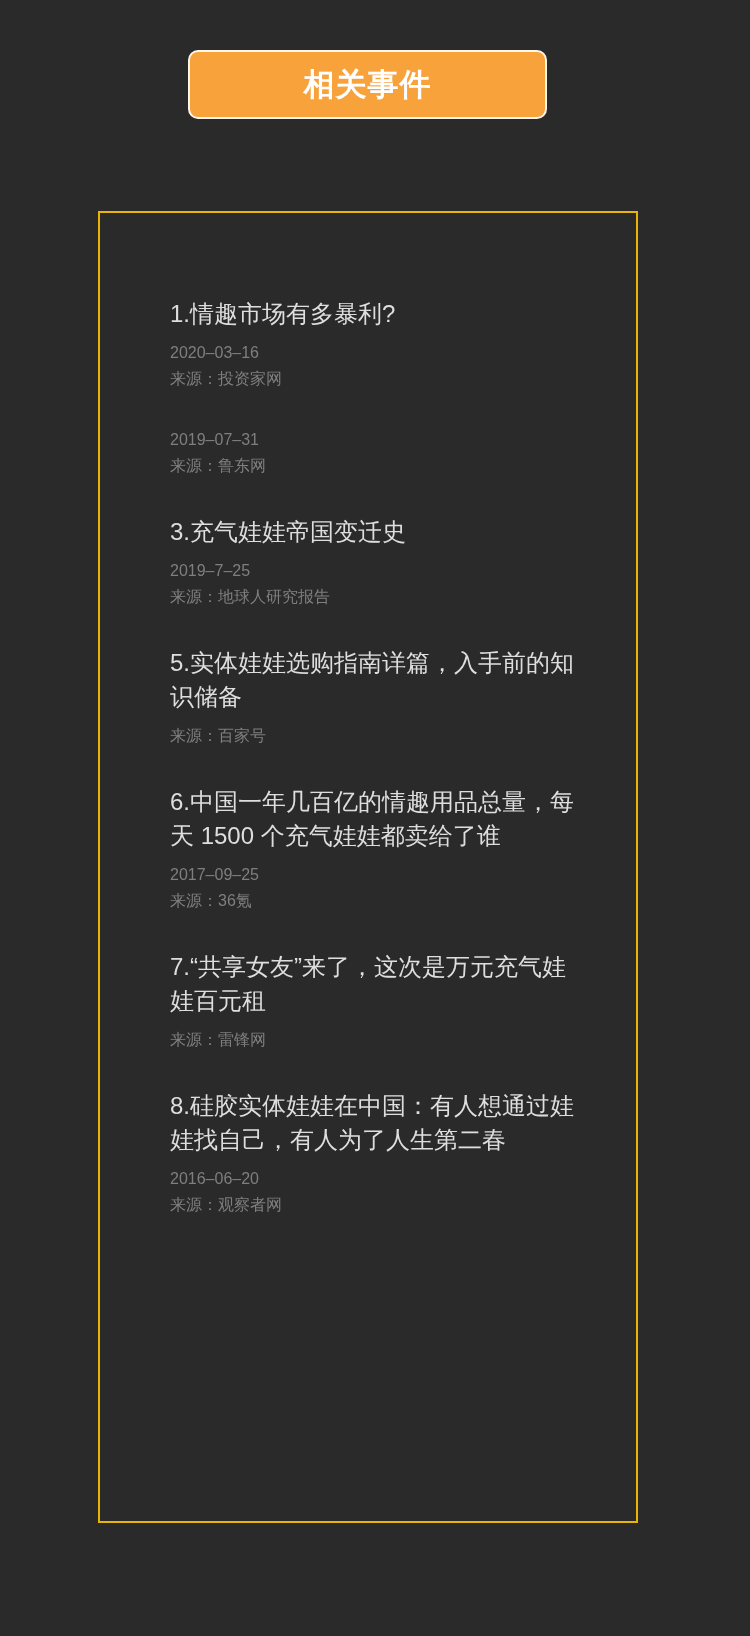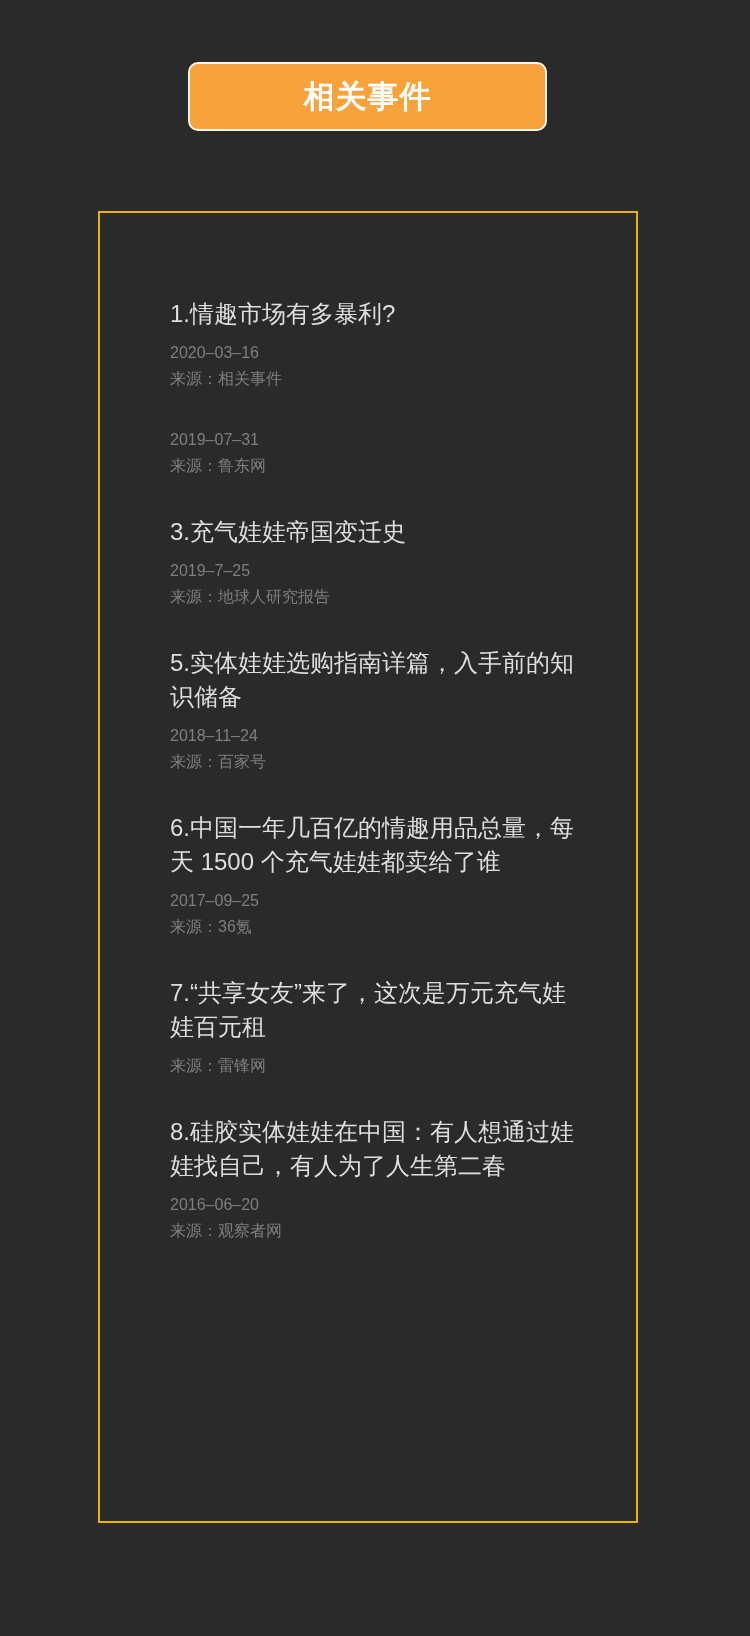--- a/index.html
+++ b/index.html
@@ -9,21 +9,21 @@
   }
   body {
     height: 1636px;
     overflow: hidden;
     font-family: "Liberation Sans", "DejaVu Sans", sans-serif;
     position: relative;
   }
   .header-button {
     position: absolute;
     left: 188px;
-    top: 62px;
+    top: 50px;
     width: 359px;
     height: 69px;
     background: #f7a23b;
     border: 2px solid rgba(255,255,255,0.9);
     border-radius: 10px;
     display: flex;
     align-items: center;
     justify-content: center;
     cursor: pointer;
   }
@@ -66,38 +66,37 @@
 
 <div class="header-button">
   <span class="label">相关事件</span>
 </div>
 
 <div class="events-panel">
 
   <div class="event-item">
     <div class="event-title">1.情趣市场有多暴利?</div>
     <div class="event-date">2020–03–16</div>
-    <div class="event-source">来源：相关事件</div>
+    <div class="event-source">来源：投资家网</div>
   </div>
 
   <div class="event-item">
     <div class="event-date">2019–07–31</div>
     <div class="event-source">来源：鲁东网</div>
   </div>
 
   <div class="event-item">
     <div class="event-title">3.充气娃娃帝国变迁史</div>
     <div class="event-date">2019–7–25</div>
     <div class="event-source">来源：地球人研究报告</div>
   </div>
 
 
   <div class="event-item">
     <div class="event-title">5.实体娃娃选购指南详篇，入手前的知识储备</div>
-    <div class="event-date">2018–11–24</div>
     <div class="event-source">来源：百家号</div>
   </div>
 
   <div class="event-item">
     <div class="event-title">6.中国一年几百亿的情趣用品总量，每天 1500 个充气娃娃都卖给了谁</div>
     <div class="event-date">2017–09–25</div>
     <div class="event-source">来源：36氪</div>
   </div>
 
   <div class="event-item">

